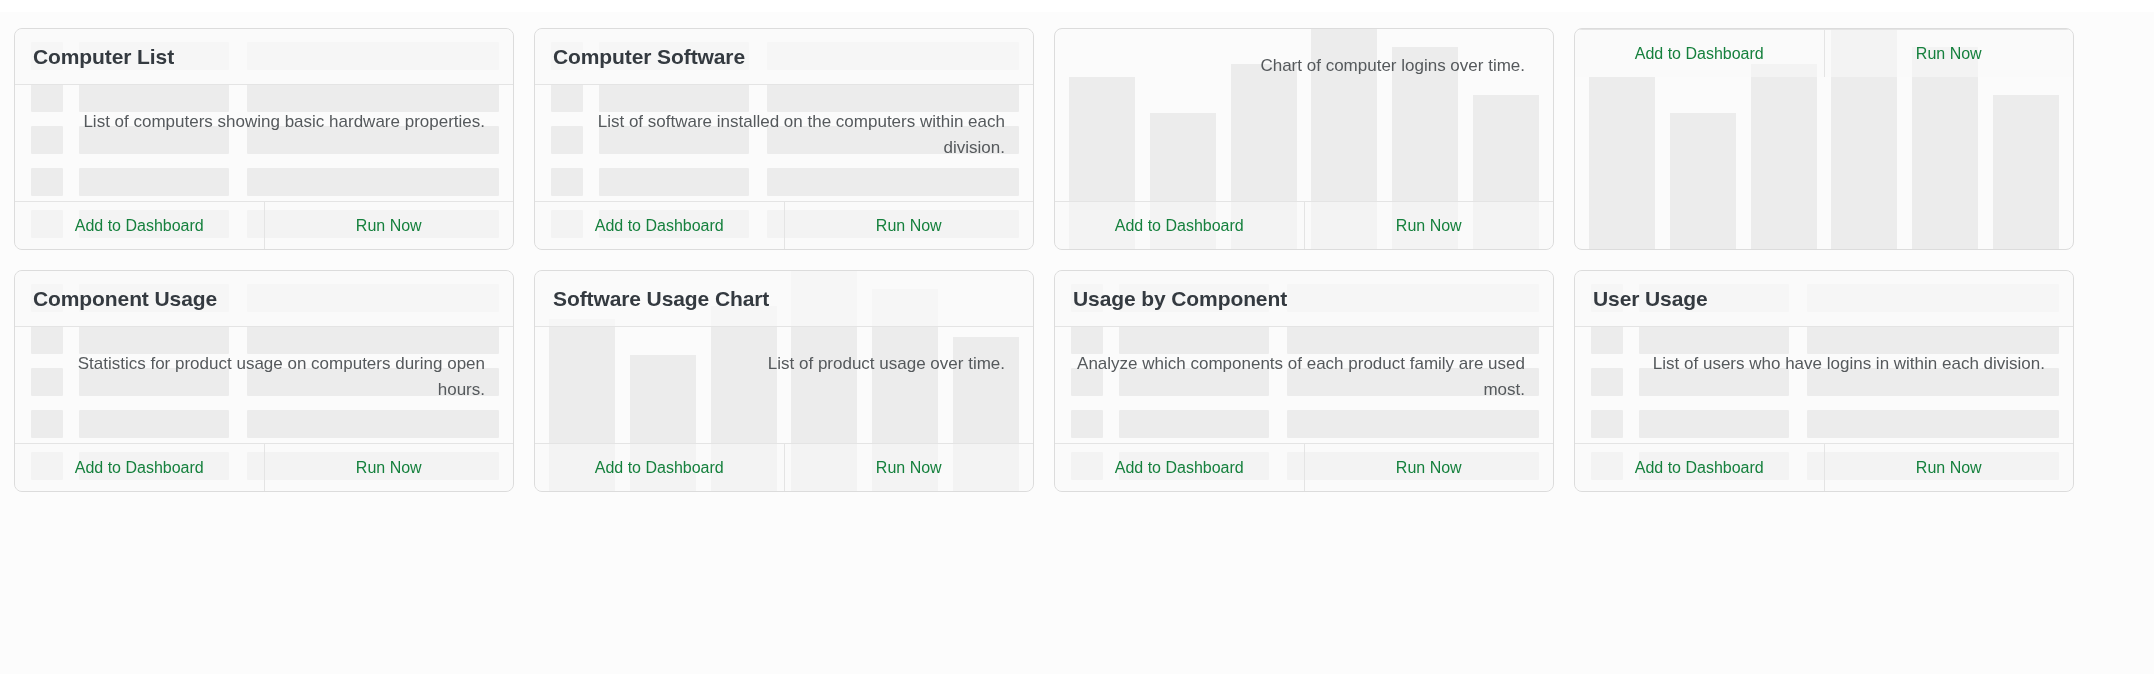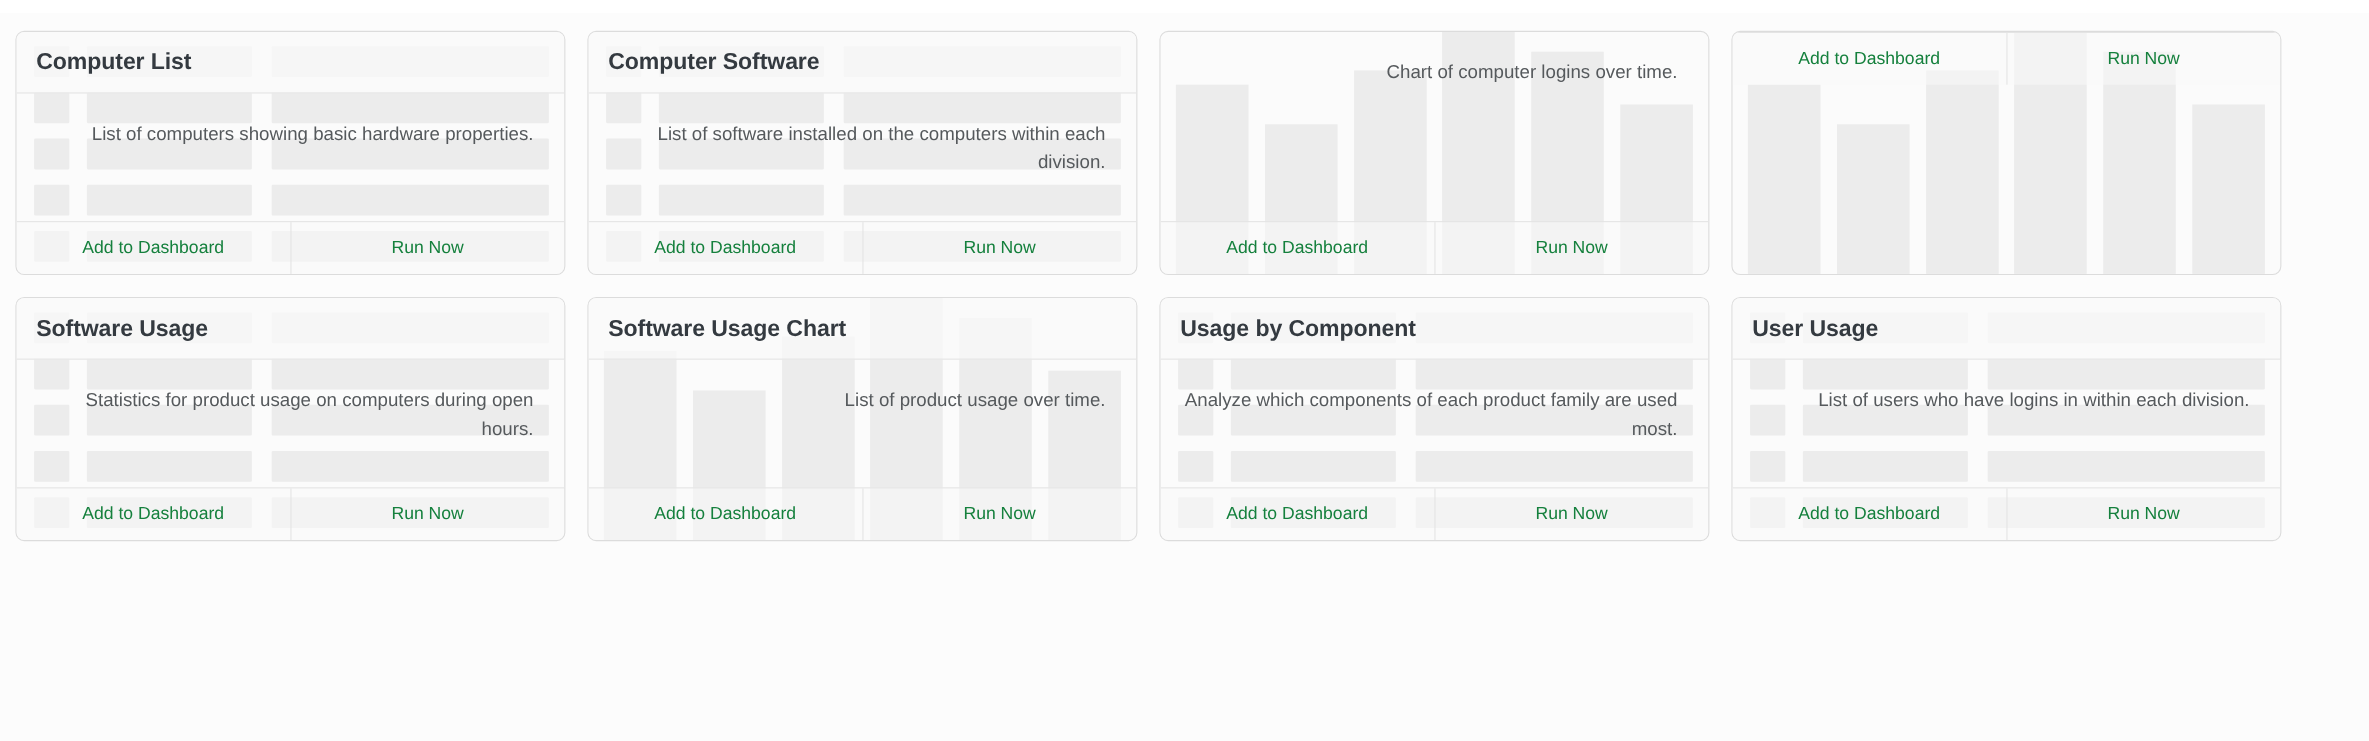--- a/index.html
+++ b/index.html
@@ -266,21 +266,21 @@
             <div class="sk-cell sk-c2" style="width: 150px;"></div>
             <div class="sk-cell sk-c3" style="width: 252px;"></div>
           </div>
           <div class="sk-row">
             <div class="sk-cell sk-c1" style="width: 32px;"></div>
             <div class="sk-cell sk-c2" style="width: 150px;"></div>
             <div class="sk-cell sk-c3" style="width: 252px;"></div>
           </div>
         </div>
         <div class="card-header">
-          <div class="card-title">Software Usage</div>
+          <div class="card-title">Component Usage</div>
         </div>
         <div class="card-body">
           <div class="card-desc">Statistics for product usage on computers during open hours.</div>
         </div>
         <div class="card-footer">
           <button class="footer-btn">Add to Dashboard</button>
           <button class="footer-btn">Run Now</button>
         </div>
       </div>
       <div class="card">

